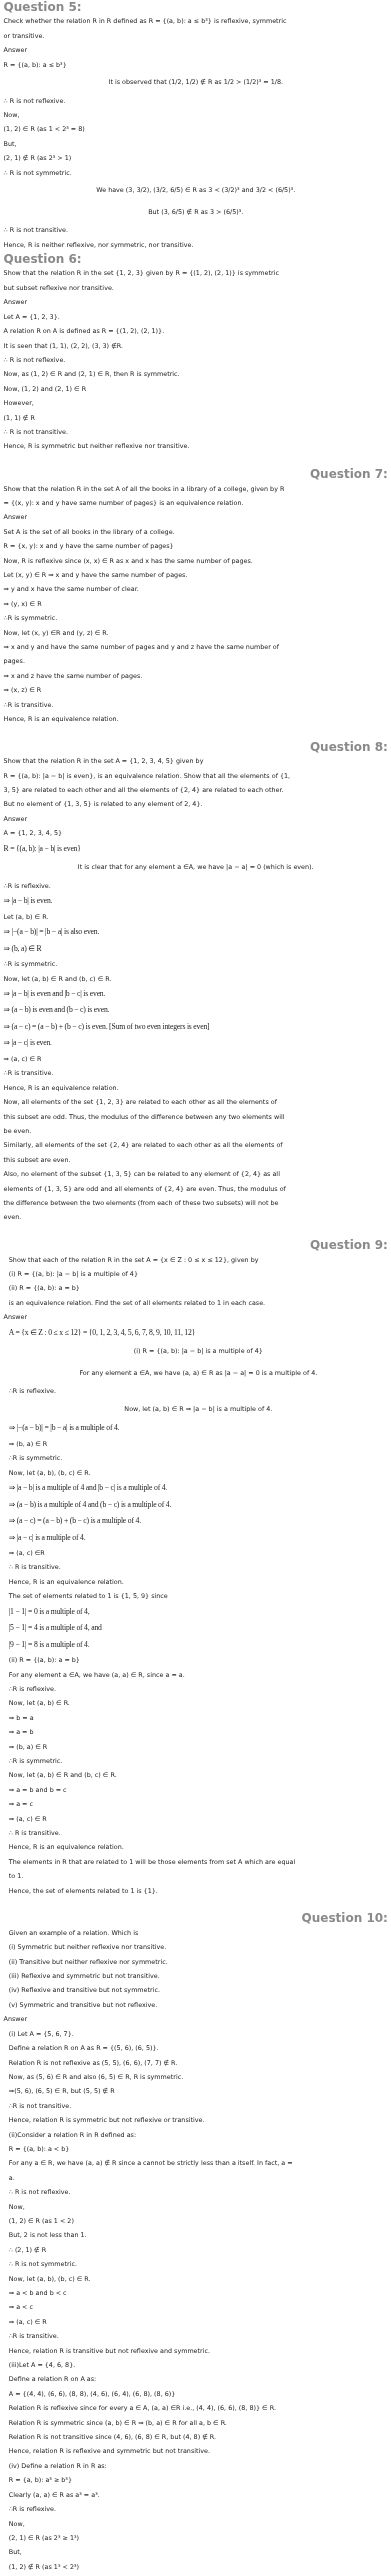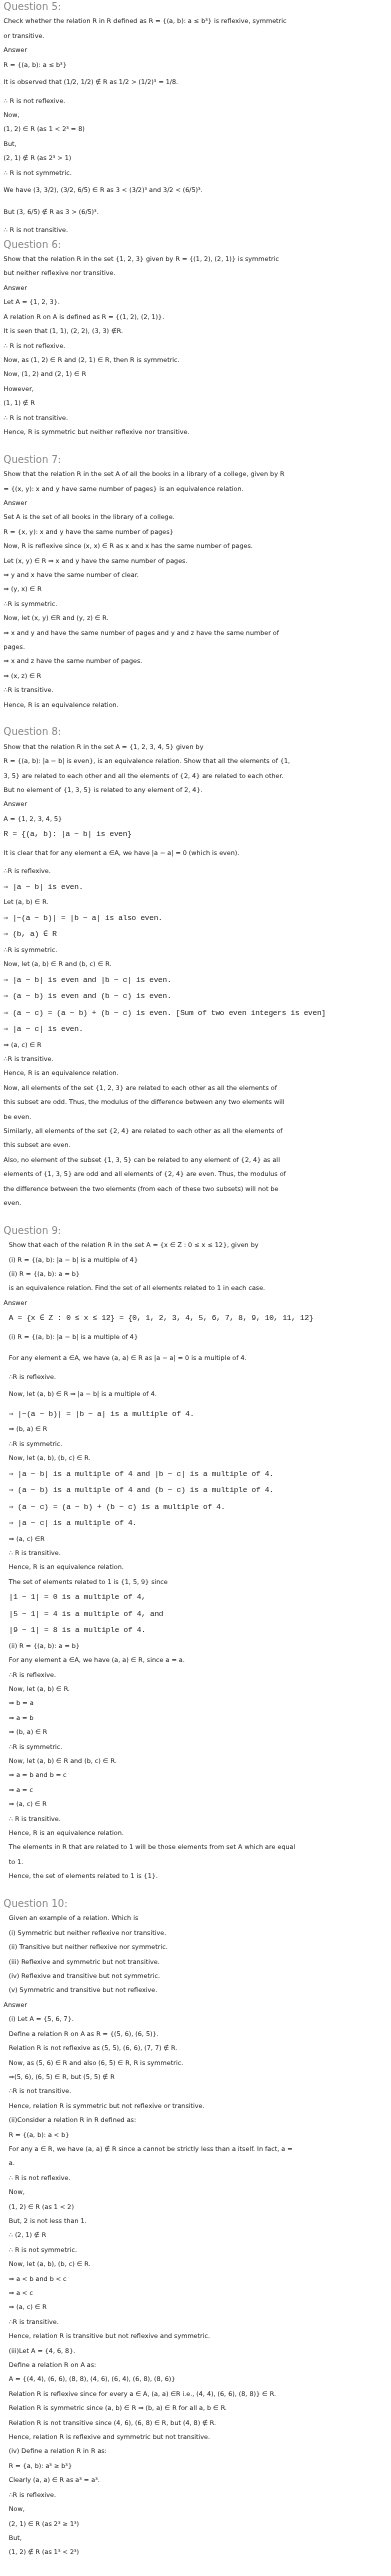--- a/index.html
+++ b/index.html
@@ -4,39 +4,39 @@
 <style>
   html, body { margin: 0; padding: 0; background: #ffffff; }
   body {
     width: 392px;
     font-family: "DejaVu Sans", "Liberation Sans", sans-serif;
     font-size: 6.4px;
     color: #222222;
   }
   .page { padding: 0 4.1px 10.3px 3.6px; }
   .qhead {
-    font-weight: normal;
+    font-weight: bold;
     color: #8a8a8a;
-    font-size: 10px;
+    font-size: 12px;
     line-height: 14.4px;
     margin: 0;
   }
-  .qhead.gap { margin-top: 13.4px; }
+  .qhead.gap { margin-top: 13.4px; text-align: right; }
   .line {
     line-height: 14.4px;
     margin: 0;
     white-space: normal;
   }
   .line.math {
-    font-family: Liberation Mono, monospace;
+    font-family: Liberation Serif, serif;
     font-size: 7.7px;
     letter-spacing: -0.2px;
     line-height: 16.5px;
   }
-  .line.tall { line-height: 21.6px; }
+  .line.tall { line-height: 21.6px; text-align: center; }
   .line.indent2 { padding-left: 5.2px; }
   .answer { margin: 0; line-height: 14.4px; }
 </style>
 </head>
 <body>
 
 <div class="page" id="page">
     <section>
       <div class="qhead">Question 5:</div>
       <div class="line">Check whether the relation R in R defined as R = {(a, b): a ≤ b³} is reflexive, symmetric</div>
@@ -46,25 +46,26 @@
       <div class="line tall">It is observed that (1/2, 1/2) ∉ R as 1/2 &gt; (1/2)³ = 1/8.</div>
       <div class="line">∴ R is not reflexive.</div>
       <div class="line">Now,</div>
       <div class="line">(1, 2) ∈ R (as 1 &lt; 2³ = 8)</div>
       <div class="line">But,</div>
       <div class="line">(2, 1) ∉ R (as 2³ &gt; 1)</div>
       <div class="line">∴ R is not symmetric.</div>
       <div class="line tall">We have (3, 3/2), (3/2, 6/5) ∈ R as 3 &lt; (3/2)³ and 3/2 &lt; (6/5)³.</div>
       <div class="line tall">But (3, 6/5) ∉ R as 3 &gt; (6/5)³.</div>
       <div class="line">∴ R is not transitive.</div>
+      <div class="line">Hence, R is neither reflexive, nor symmetric, nor transitive.</div>
     </section>
     <section>
       <div class="qhead">Question 6:</div>
       <div class="line">Show that the relation R in the set {1, 2, 3} given by R = {(1, 2), (2, 1)} is symmetric</div>
-      <div class="line">but neither reflexive nor transitive.</div>
+      <div class="line">but subset reflexive nor transitive.</div>
       <div class="answer">Answer</div>
       <div class="line">Let A = {1, 2, 3}.</div>
       <div class="line">A relation R on A is defined as R = {(1, 2), (2, 1)}.</div>
       <div class="line">It is seen that (1, 1), (2, 2), (3, 3) ∉R.</div>
       <div class="line">∴ R is not reflexive.</div>
       <div class="line">Now, as (1, 2) ∈ R and (2, 1) ∈ R, then R is symmetric.</div>
       <div class="line">Now, (1, 2) and (2, 1) ∈ R</div>
       <div class="line">However,</div>
       <div class="line">(1, 1) ∉ R</div>
       <div class="line">∴ R is not transitive.</div>

